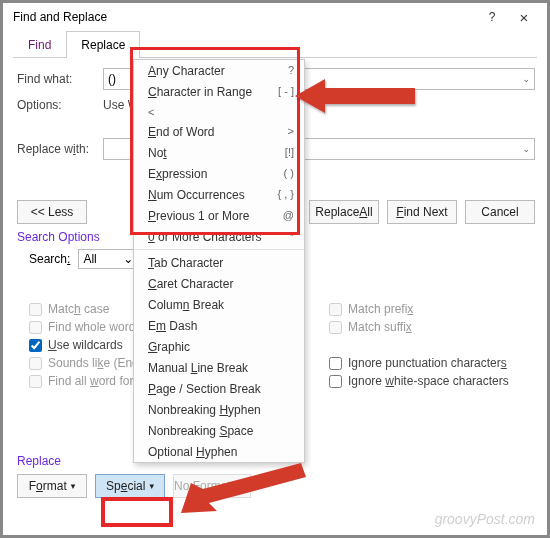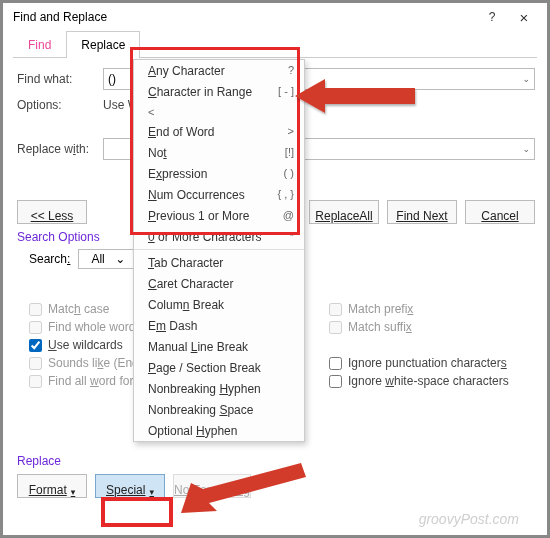--- a/index.html
+++ b/index.html
@@ -5,48 +5,48 @@
   * { box-sizing: border-box; font-family: "Segoe UI", Tahoma, sans-serif; font-size: 12px; }
   body { margin: 0; background: #fff; width: 550px; height: 538px; overflow: hidden; position: relative; color: #000; }
   .outer { border: 3px solid #888; width: 550px; height: 538px; position: relative; background: #fff; }
 
   .titlebar { display: flex; align-items: center; justify-content: space-between; height: 28px; padding: 0 4px 0 10px; font-size: 12px; }
   .titlebar .title { font-size: 12px; }
   .titlebar .right { display: flex; gap: 18px; align-items: center; padding-right: 12px;}
   .ttl-icon { width: 14px; text-align: center; color:#333; }
 
   .tabstrip { display: flex; border-bottom: 1px solid #ccc; margin: 0 10px; position: relative;}
-  .tab { padding: 6px 14px 6px 14px; border: 1px solid transparent; border-bottom: none; margin-bottom: -1px; color:#ec4899;}
+  .tab { padding: 6px 14px 6px 14px; border: 1px solid transparent; border-bottom: none; margin-bottom: -1px; color:#701a75;}
   .tab.active { border-color: #ccc; background: #fff; color:#000;}
 
   .body-area { padding: 6px 12px 2px 14px; position: relative; }
 
   .row { display: flex; align-items: center; margin: 4px 0; gap: 8px; min-height: 22px;}
   .label { width: 78px; color:#444;}
   .combo, .textfield { flex: 1; border: 1px solid #bbb; height: 22px; display: flex; align-items:center; justify-content: space-between; padding: 0 4px; background:#fff;}
   .combo .arrow { font-size: 9px; color:#666; }
 
-  .btn { border: 1px solid #bbb; background: #f8f8f8; height: 24px; padding: 0 0; display:inline-flex; align-items:flex-end; justify-content:center; min-width:70px; color:#222;text-decoration:underline;}
+  .btn { border: 1px solid #bbb; background: #f8f8f8; height: 24px; padding: 0 0; display:inline-flex; align-items:center; justify-content:center; min-width:70px; color:#222;}
   .btn-row { display:flex; gap:8px; justify-content:flex-start; margin:12px 0 4px 0;}
   .btn-row.spread { justify-content: space-between; }
   .btn-group { display:flex; gap:8px;}
 
   .sect-label { margin: 6px 0 2px 0; color:#6d28d9;}
   .opt-grid { display:flex; gap:40px;}
   .col { display:flex; flex-direction:column; gap:4px;margin-top:28px;}
   .chk { display:flex; align-items:center; gap:6px; color:#444;}
   .chk input[type=checkbox]{ width:13px; height:13px; margin:0;}
   .chk.grey { color:#999;}
   .ul { text-decoration: underline; }
 
-  .small-combo { border:1px solid #bbb; height:20px; width:60px; display:flex; align-items:center; justify-content:space-between; padding:0 12px;}
+  .small-combo { border:1px solid #bbb; height:20px; width:60px; display:flex; align-items:center; justify-content:space-between; padding:0 4px;}
 
   .bottom-bar{ padding: 4px 12px 8px 14px; }
 
-  .watermark { position:absolute; bottom:8px; right:28px; font-size:14px; color:#cfcfcf; font-style: italic; pointer-events:none;}
+  .watermark { position:absolute; bottom:8px; right:12px; font-size:14px; color:#cfcfcf; font-style: italic; pointer-events:none;}
 
   
   .popup { position:absolute; left:130px; top:56px; width:172px; background:#fdfdfd; border:1px solid #ccc; box-shadow: 2px 3px 6px rgba(0,0,0,.2); z-index:50;}
   .popup .item { display:flex; justify-content:space-between; padding:3.5px 10px 3.5px 14px; color:#333; white-space:nowrap;}
   .popup .item span.code{ color:#666; font-size:11px;}
   .popup .sep{ height:1px; background:#e0e0e0; margin:2px 0;}
   .popup .item .ul{ text-decoration: underline;}
 
   
   .redbox{ position:absolute; border:3px solid #e62828; pointer-events:none; z-index:60;}
@@ -225,20 +225,23 @@
       <div class="item">
         <span><span class="ul">C</span>aret Character</span>
       </div>
       <div class="item">
         <span>Colum<span class="ul">n</span> Break</span>
       </div>
       <div class="item">
         <span>E<span class="ul">m</span> Dash</span>
       </div>
       <div class="item">
+        <span><span class="ul">G</span>raphic</span>
+      </div>
+      <div class="item">
         <span>Manual <span class="ul">L</span>ine Break</span>
       </div>
       <div class="item">
         <span><span class="ul">P</span>age / Section Break</span>
       </div>
       <div class="item">
         <span>Nonbreaking <span class="ul">H</span>yphen</span>
       </div>
       <div class="item">
         <span>Nonbreaking <span class="ul">S</span>pace</span>

